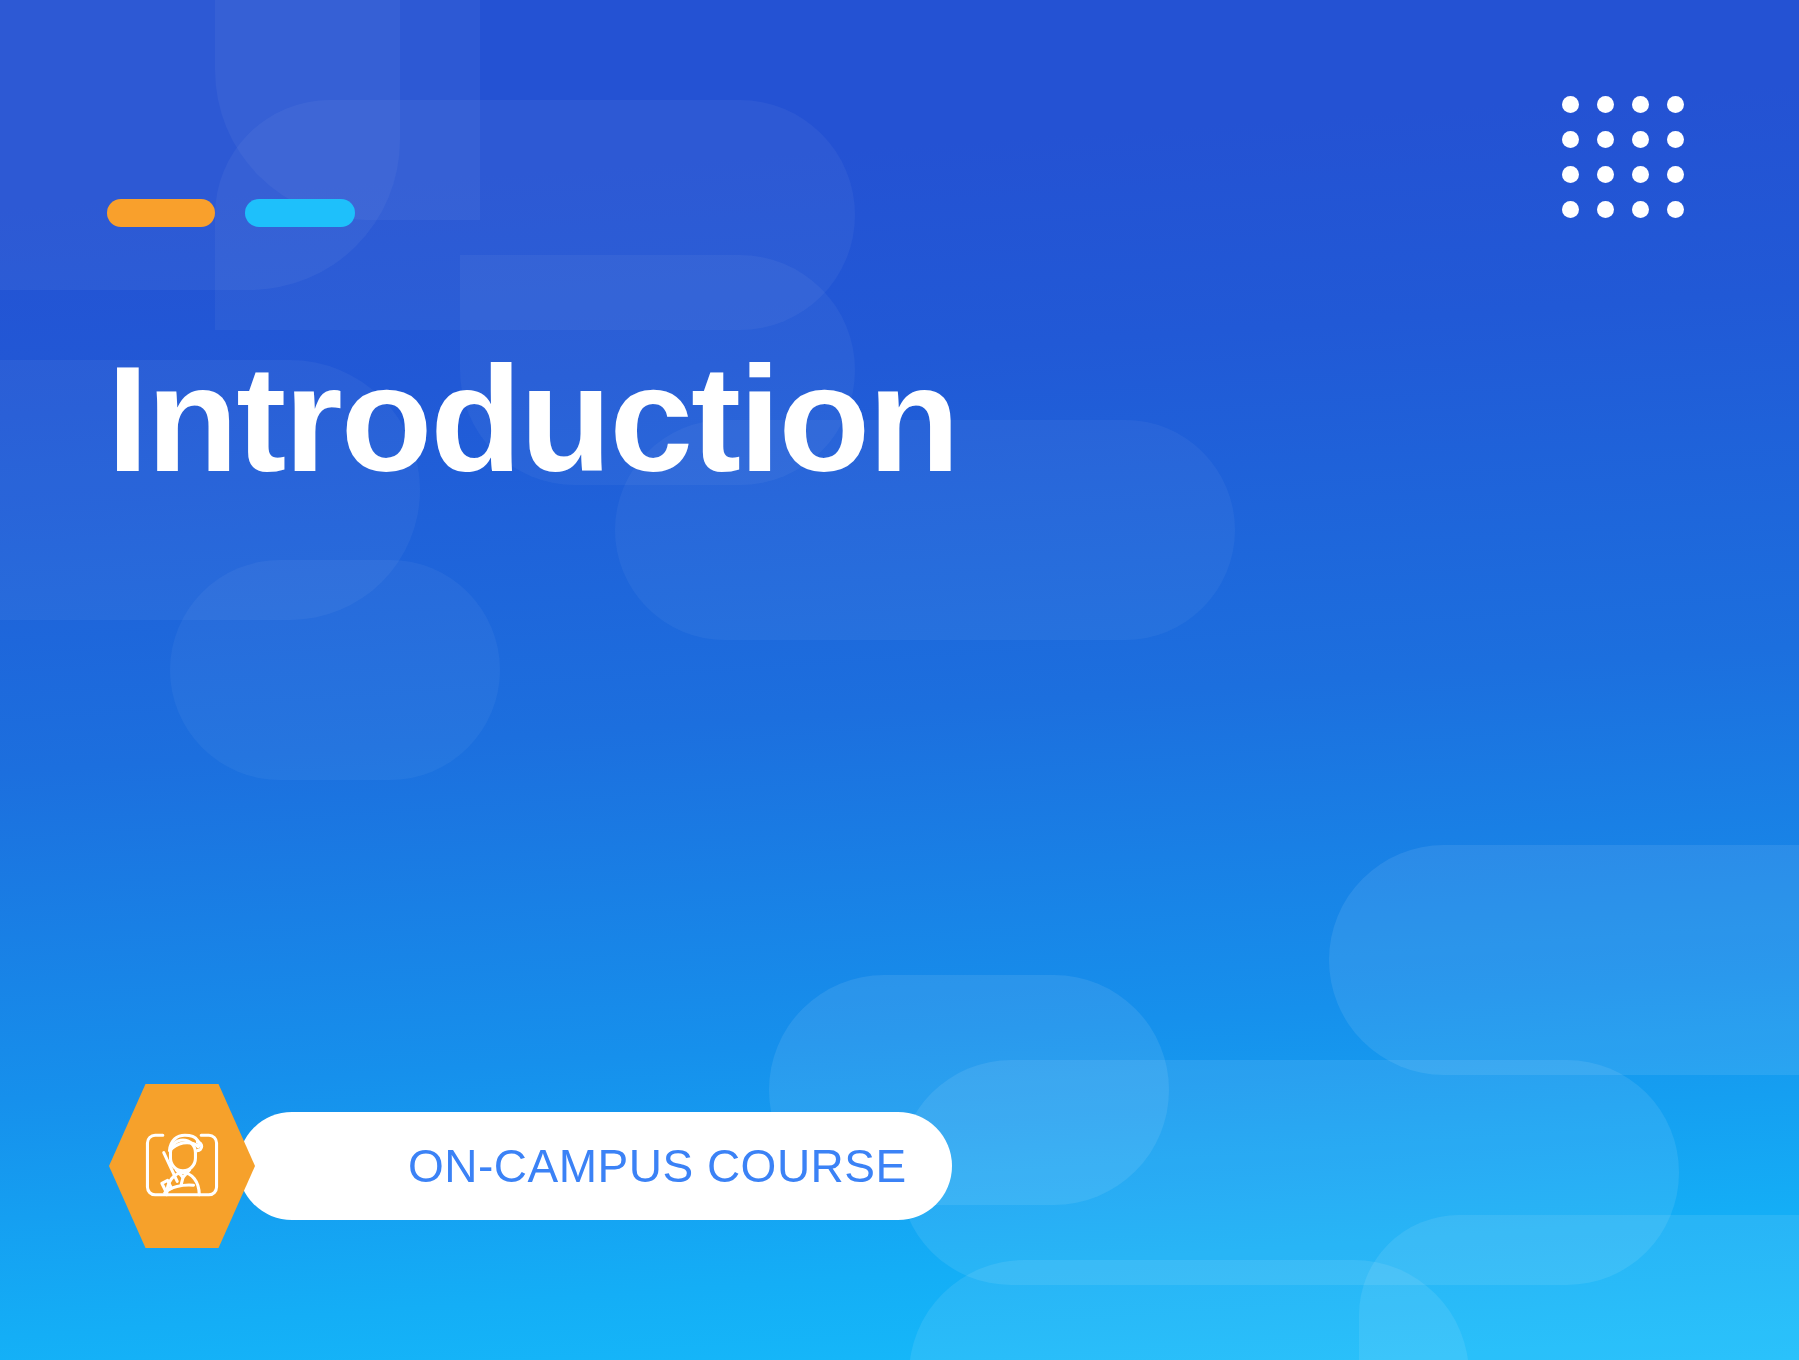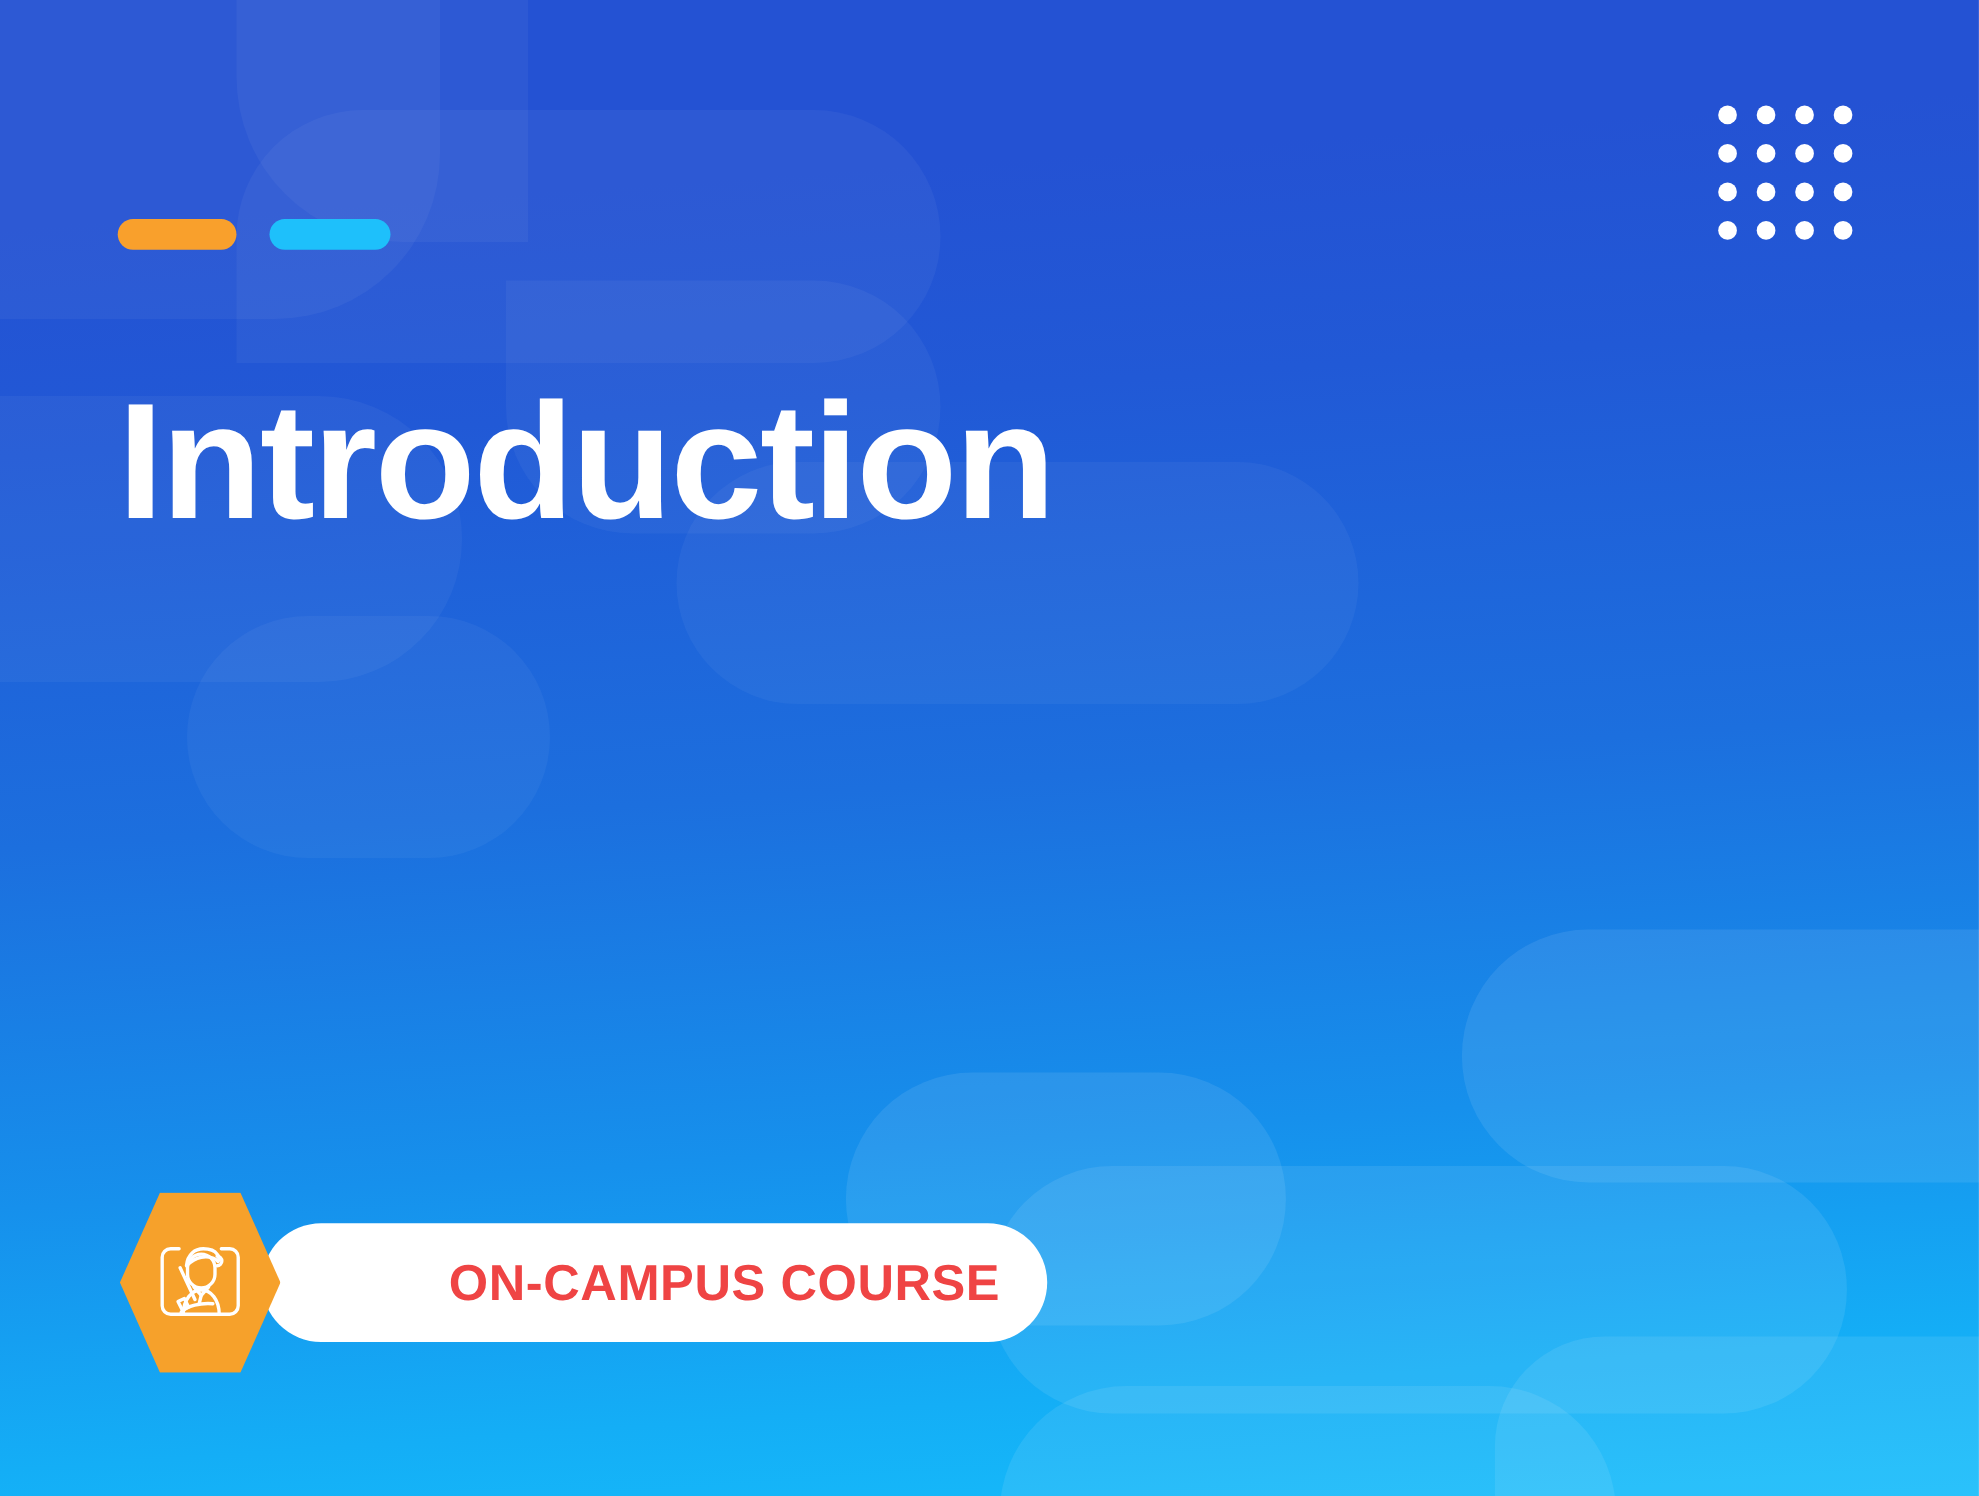--- a/index.html
+++ b/index.html
@@ -112,23 +112,23 @@
     height: 108px;
     width: 714px;
     background: #ffffff;
     border-radius: 54px;
     display: flex;
     align-items: center;
     box-sizing: border-box;
     padding-left: 170px;
   }
   .badge-text {
-    color: #ef4444;
+    color: #3b82f6;
     font-size: 46px;
-    font-weight: 700;
+    font-weight: 400;
     letter-spacing: 0.5px;
     white-space: nowrap;
   }
   .badge-hex {
     position: relative;
     z-index: 2;
     width: 146px;
     height: 164px;
     background: #F6A12B;
     clip-path: polygon(25% 0%, 75% 0%, 100% 50%, 75% 100%, 25% 100%, 0% 50%);

